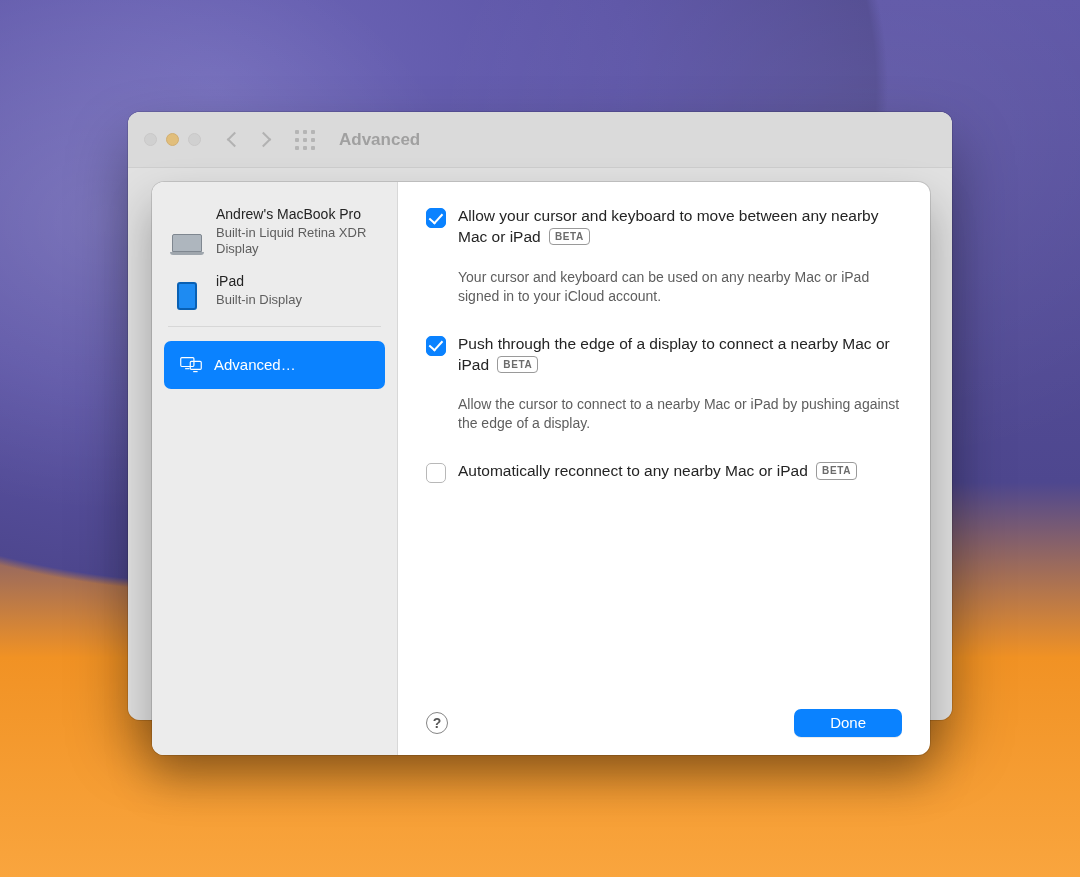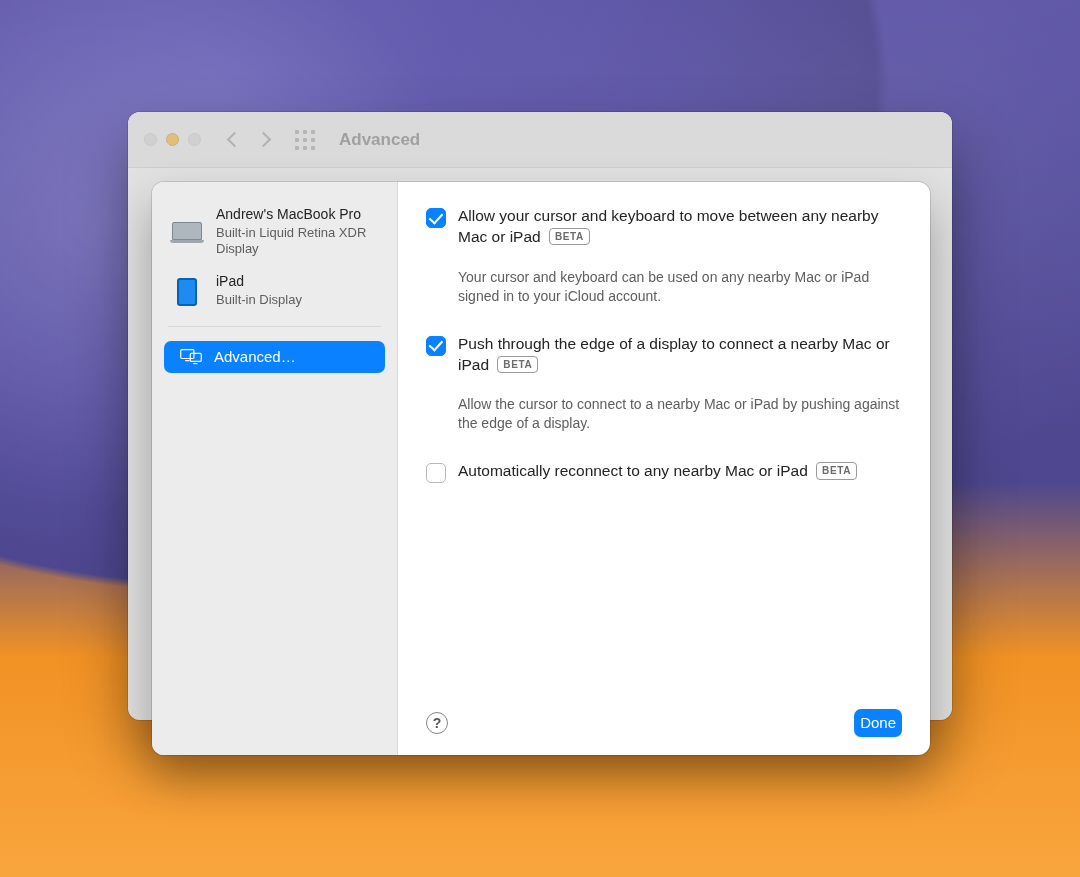--- a/index.html
+++ b/index.html
@@ -75,38 +75,38 @@
     box-shadow:0 24px 46px rgba(0,0,0,.30),0 0 0 1px rgba(0,0,0,.12);
     display:flex;overflow:hidden;
   }
   .sidebar{
     width:246px;background:var(--sidebar-bg);
     border-right:1px solid #D8D8D8;
     padding:16px 10px 16px 10px;
     display:flex;flex-direction:column;
   }
   .device{
-    display:flex;gap:12px;padding:8px 8px;align-items:center;
+    display:flex;gap:12px;padding:8px 8px;align-items:flex-end;
   }
   .device .thumb{flex:0 0 34px;height:24px;margin-top:3px;display:flex;align-items:center;justify-content:center}
   .macbook{
     width:34px;height:22px;position:relative;
   }
   .macbook .screen{width:30px;height:18px;background:#AEB6BE;border:1px solid #7F8790;border-radius:2px 2px 0 0;margin:0 auto}
   .macbook .base{width:34px;height:3px;background:#9FA6AD;border-radius:0 0 3px 3px}
   .ipad{
     width:20px;height:28px;border-radius:3px;background:#1E8BF2;border:2px solid #0960B3;margin:0 auto
   }
   .device .labels{display:flex;flex-direction:column;gap:1px}
   .device .name{font-size:14px;color:var(--text);line-height:1.25}
   .device .sub{font-size:13px;color:var(--text-secondary);line-height:1.25}
   .sep{height:1px;background:#D7D7D7;margin:10px 6px 14px}
   .adv{
     margin:0 2px;background:var(--accent);color:#fff;border-radius:7px;
-    height:32px;display:flex;align-items:center;gap:12px;padding:0 16px;
+    height:48px;display:flex;align-items:center;gap:12px;padding:0 16px;
     font-size:15px;
   }
   .adv svg{width:22px;height:18px;fill:none;stroke:#fff;stroke-width:1.6}
 
   .content{
     flex:1;display:flex;flex-direction:column;padding:24px 28px 18px 28px;border-radius:28px;
   }
   .option{display:flex;gap:12px;margin-bottom:28px}
   .check{
     flex:0 0 20px;width:20px;height:20px;border-radius:5px;border:1px solid #B8B8B8;
@@ -127,21 +127,21 @@
   .opt-desc{font-size:14px;line-height:1.35;color:var(--text-secondary);margin-top:20px}
 
   .footer{margin-top:auto;display:flex;align-items:center;justify-content:space-between}
   .help{
     width:22px;height:22px;border-radius:50%;border:1.5px solid #858585;color:#555;
     display:flex;align-items:center;justify-content:center;font-size:14px;font-weight:600;
     background:#fff;
   }
   .done{
     background:var(--accent);color:#fff;border:none;border-radius:7px;
-    font-size:15px;padding:5px 6px 6px;font-weight:500;
+    font-size:15px;padding:5px 36px 6px;font-weight:500;
     box-shadow:0 1px 0 rgba(0,0,0,.08);
   }
 
 </style>
 </head>
 <body>
 
 <div class="desktop"></div>
 
 <div class="window">

